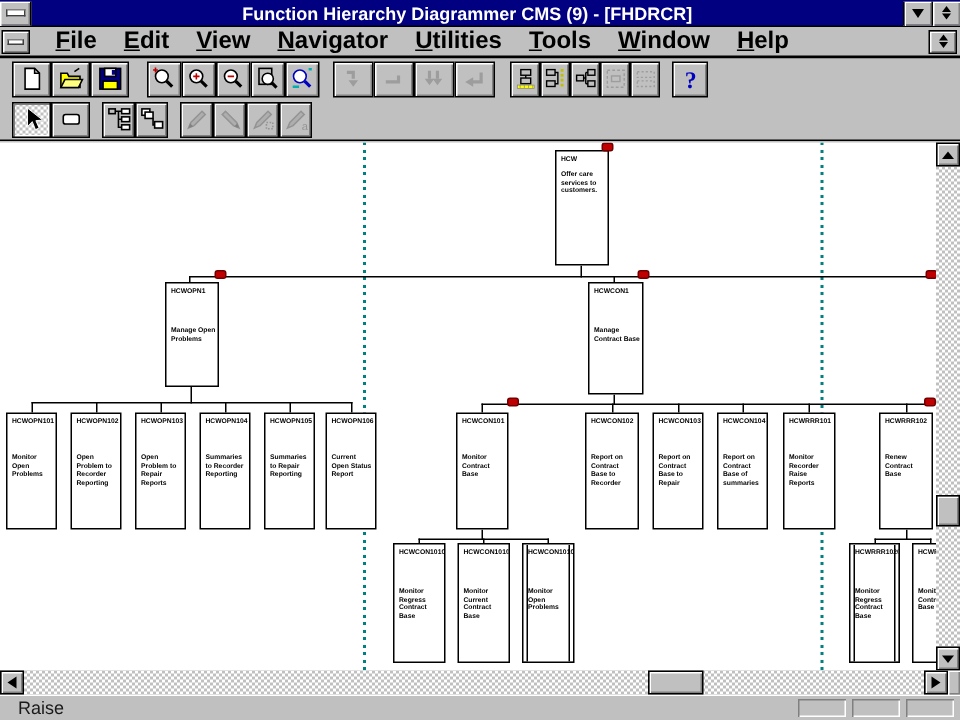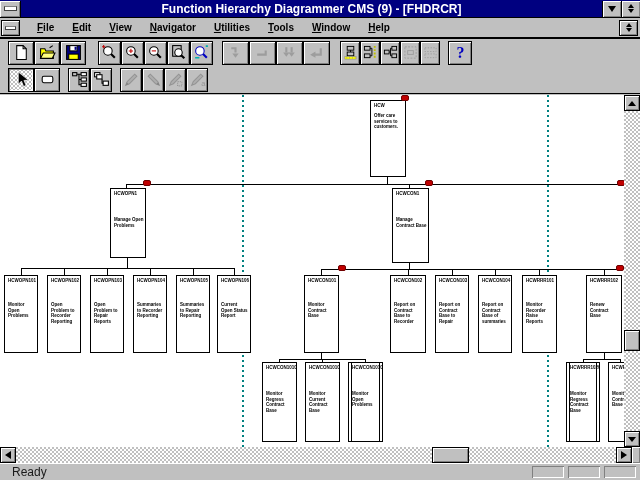--- a/index.html
+++ b/index.html
@@ -21,21 +21,21 @@
   .tri.up{border-bottom:6px solid #000;}
   .tri.small.down{border-left-width:3px;border-right-width:3px;border-top-width:4px;}
   .tri.small.up{border-left-width:3px;border-right-width:3px;border-bottom-width:4px;margin-bottom:1px;}
   
   #menubar{position:absolute;top:18px;left:0;width:640px;height:21px;background:#c0c0c0;
            display:flex;align-items:center;border-bottom:2px solid #000;box-sizing:border-box;}
   .childsys{width:17px;height:14px;margin-left:1px;background:#c0c0c0;border:1px solid #000;
             display:flex;align-items:center;justify-content:center;box-shadow:inset 1px 1px 0 #fff,inset -1px -1px 0 #808080;}
   .childsys .sysdash{width:9px;height:2px;}
   #menu-items{flex:1;display:flex;align-items:center;}
-  .menu-item{font-size:10px;font-weight:bold;color:#000;padding:1px 9px;white-space:nowrap;}
+  .menu-item{font-size:16px;font-weight:bold;color:#000;padding:1px 9px;white-space:nowrap;}
   .menu-item:first-child{margin-left:8px;}
   .menu-item .ul{text-decoration:underline;}
   .childrestore{width:17px;height:14px;margin-right:2px;background:#c0c0c0;border:1px solid #000;
             display:flex;flex-direction:column;align-items:center;justify-content:center;
             box-shadow:inset 1px 1px 0 #fff,inset -1px -1px 0 #808080;}
   
   .toolbar{position:absolute;left:0;width:640px;background:#c0c0c0;display:flex;align-items:center;}
   #tb1{top:39px;height:27px;}
   #tb2{top:66px;height:28px;border-bottom:1px solid #000;box-sizing:border-box;}
   .tbgroup{display:flex;}
@@ -506,17 +506,17 @@
     <span class="tri left"></span>
   </div>
   <div id="hthumb" class="thumb"></div>
   <div class="sbtn" style="right:0;top:0;left:auto;">
     <span class="tri right"></span>
   </div>
 </div>
 <div id="corner"></div>
 
 <div id="statusbar">
-  <span id="status-text">Ready</span>
+  <span id="status-text">Raise</span>
   <span class="spanel"></span>
   <span class="spanel"></span>
   <span class="spanel"></span>
 </div>
 
 </body></html>

